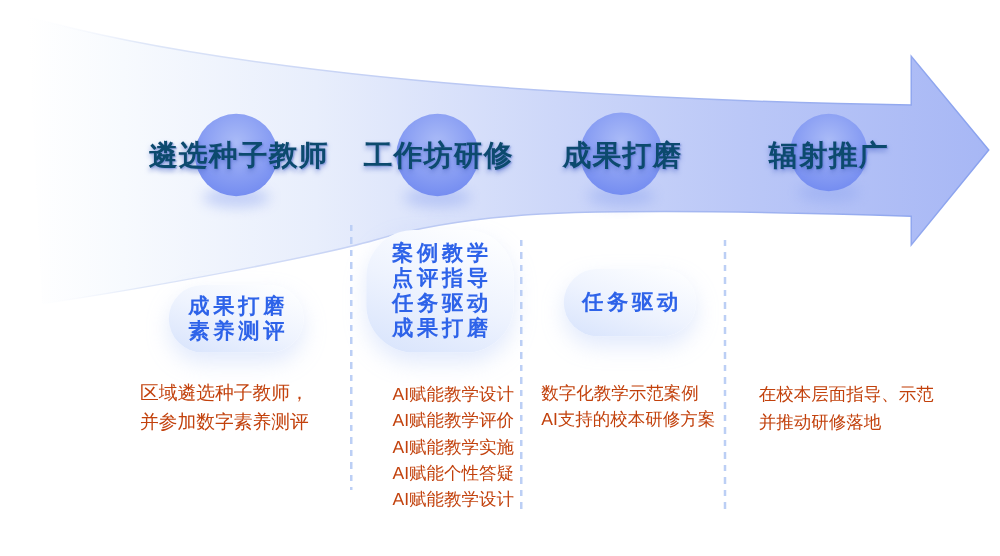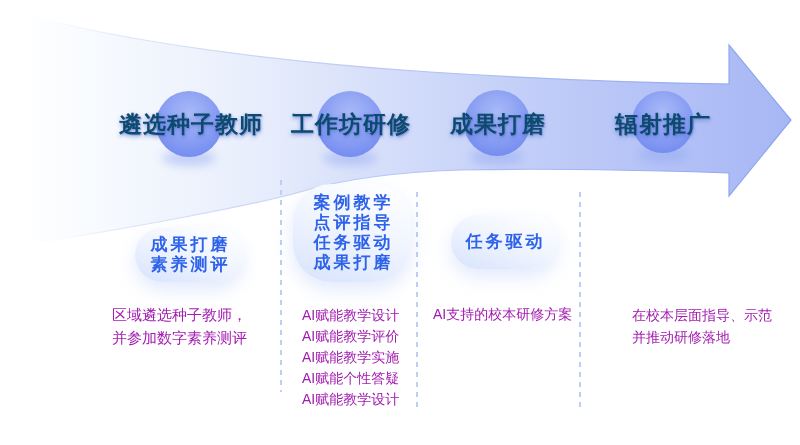--- a/index.html
+++ b/index.html
@@ -38,32 +38,32 @@
     color:#2e63e9;
     font-weight:700;font-size:17px;letter-spacing:3px;
   }
   .pill-line{line-height:20px;white-space:nowrap;text-indent:3px;}
   .p1{left:135px;top:228px;width:108px;height:54px;border-radius:27px;}
   .p2{left:293px;top:184px;width:118px;height:98px;border-radius:38px;}
   .p3{left:451px;top:215px;width:106px;height:54px;border-radius:27px;}
   .p4{left:616px;top:215px;width:96px;height:54px;border-radius:27px;}
   .desc{
     position:absolute;
-    color:#a21caf;
+    color:#c2410c;
     font-size:14px;
   }
   .desc-line{white-space:nowrap;}
   .c1{left:112px;top:303px;font-size:15px;}
   .c1 .desc-line{line-height:23px;}
-  .c2{left:302px;top:305px;}
+  .c2{left:314px;top:305px;}
   .c2 .desc-line{line-height:21px;}
   .c3{left:433px;top:304px;}
   .c3 .desc-line{line-height:21px;}
   .c4{left:607px;top:304px;}
-  .c4 .desc-line{line-height:22px;margin-left:25px;}
+  .c4 .desc-line{line-height:22px;}
 </style>
 </head>
 <body>
 
 <div class="canvas">
 
   <svg class="arrow-svg" viewBox="0 0 800 445" xmlns="http://www.w3.org/2000/svg">
     <defs>
       <linearGradient id="fillGrad" x1="0" y1="0" x2="1" y2="0">
         <stop offset="0" stop-color="#ffffff"></stop>
@@ -140,20 +140,21 @@
     <div class="desc-line">并参加数字素养测评</div>
   </div>
   <div class="desc c2">
     <div class="desc-line">AI赋能教学设计</div>
     <div class="desc-line">AI赋能教学评价</div>
     <div class="desc-line">AI赋能教学实施</div>
     <div class="desc-line">AI赋能个性答疑</div>
     <div class="desc-line">AI赋能教学设计</div>
   </div>
   <div class="desc c3">
+    <div class="desc-line">数字化教学示范案例</div>
     <div class="desc-line">AI支持的校本研修方案</div>
   </div>
   <div class="desc c4">
     <div class="desc-line">在校本层面指导、示范</div>
     <div class="desc-line">并推动研修落地</div>
   </div>
 
 </div>
 
 </body></html>

